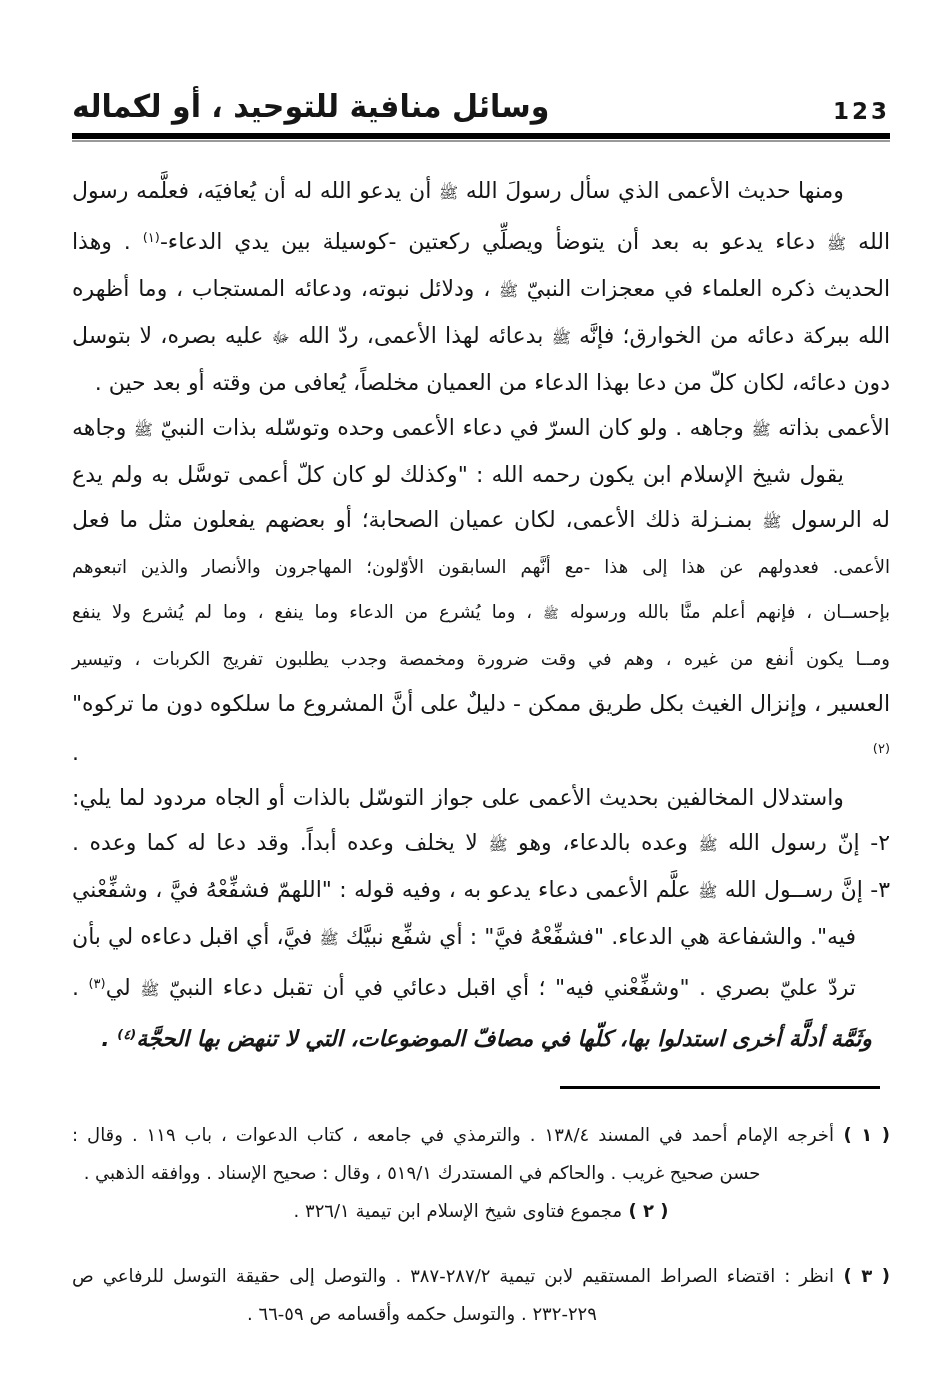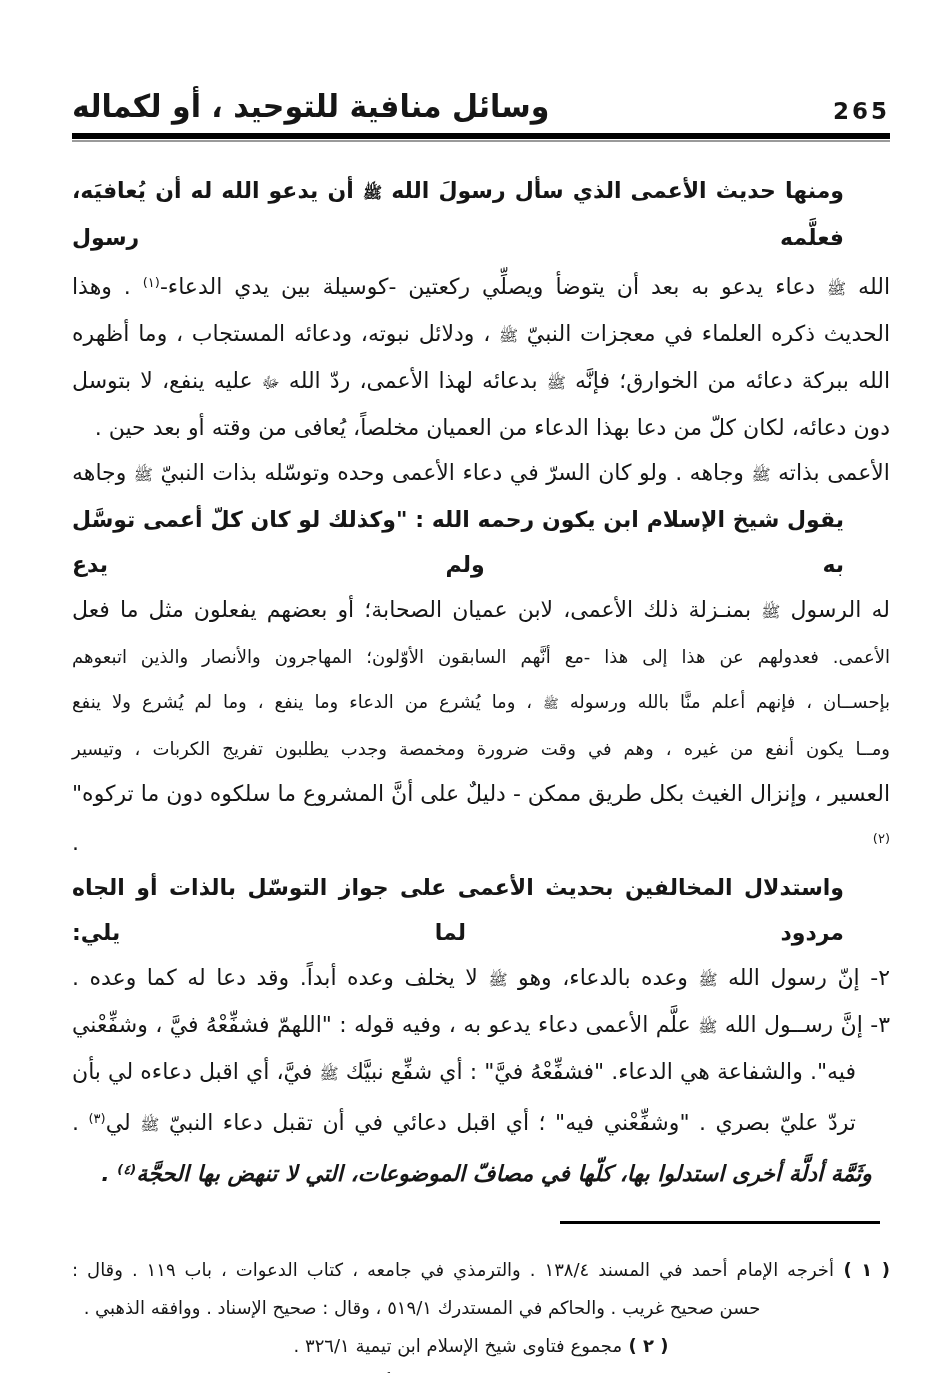--- a/index.html
+++ b/index.html
@@ -20,66 +20,67 @@
   .pnum { font-size:23px; font-weight:bold; letter-spacing:3px; padding-left:14px; }
   .htitle { font-size:30px; font-weight:bold; transform:scaleY(1.04); white-space:nowrap; }
   .rule  { margin-top:9px; height:6px; background:#000; }
   .rule2 { height:2px; background:#9a9a9a; margin-top:1px; }
   
   .body { margin-top:26px; }
   .line { line-height:45px; font-size:22px; text-align:right; white-space:normal; }
   .line.just  { text-align:justify; text-align-last:justify; }
   .line.small { font-size:18px; }
   .line.bold  { font-weight:bold; }
-  .ind-a { padding-right:46px;font-weight:bold; }
+  .ind-a { padding-right:46px; }
   .ind-b { padding-right:34px; }
   .ind-c { padding-right:18px;font-style:italic; }
   .fnref { font-size:13px; vertical-align:7px; font-weight:normal; }
   .line.bold .fnref { font-weight:bold; }
   .hon { font-size:0.72em; }
   
   .fnsep { width:320px; height:3px; background:#000; margin:25px 10px 0 auto; }
   .fnotes { margin-top:13px; }
   .fline { font-size:18px; line-height:38px; text-align:center; }
   .fline.just { text-align:justify; text-align-last:justify;margin-top:27px; }
   .fline.cont { padding-right:118px; }
   .fmark { font-weight:bold; letter-spacing:1px; }
 </style>
 </head>
 <body>
 
 <div class="page">
   <div class="hdr">
-    <div class="pnum">265</div>
+    <div class="pnum">123</div>
     <div class="htitle">وسائل منافية للتوحيد ، أو لكماله</div>
   </div>
   <div class="rule"></div>
   <div class="rule2"></div>
 
   <div class="body" id="body-lines">
       <div class="line just ind-a"><span>ومنها حديث الأعمى الذي سأل رسولَ الله </span><span class="hon">ﷺ</span><span> أن يدعو الله له أن يُعافيَه، فعلَّمه رسول</span></div>
       <div class="line just"><span>الله </span><span class="hon">ﷺ</span><span> دعاء يدعو به بعد أن يتوضأ ويصلِّي ركعتين -كوسيلة بين يدي الدعاء-</span><span class="fnref">(١)</span><span> . وهذا</span></div>
       <div class="line just"><span>الحديث ذكره العلماء في معجزات النبيّ </span><span class="hon">ﷺ</span><span> ، ودلائل نبوته، ودعائه المستجاب ، وما أظهره</span></div>
-      <div class="line just"><span>الله ببركة دعائه من الخوارق؛ فإنَّه </span><span class="hon">ﷺ</span><span> بدعائه لهذا الأعمى، ردّ الله </span><span class="hon">ﷻ</span><span> عليه ينفع، لا بتوسل</span></div>
+      <div class="line just"><span>الله ببركة دعائه من الخوارق؛ فإنَّه </span><span class="hon">ﷺ</span><span> بدعائه لهذا الأعمى، ردّ الله </span><span class="hon">ﷻ</span><span> عليه بصره، لا بتوسل</span></div>
       <div class="line"><span>دون دعائه، لكان كلّ من دعا بهذا الدعاء من العميان مخلصاً، يُعافى من وقته أو بعد حين .</span></div>
       <div class="line just"><span>الأعمى بذاته </span><span class="hon">ﷺ</span><span> وجاهه . ولو كان السرّ في دعاء الأعمى وحده وتوسّله بذات النبيّ </span><span class="hon">ﷺ</span><span> وجاهه</span></div>
       <div class="line just ind-a"><span>يقول شيخ الإسلام ابن يكون رحمه الله : "وكذلك لو كان كلّ أعمى توسَّل به ولم يدع</span></div>
-      <div class="line just"><span>له الرسول </span><span class="hon">ﷺ</span><span> بمنـزلة ذلك الأعمى، لابن عميان الصحابة؛ أو بعضهم يفعلون مثل ما فعل</span></div>
+      <div class="line just"><span>له الرسول </span><span class="hon">ﷺ</span><span> بمنـزلة ذلك الأعمى، لكان عميان الصحابة؛ أو بعضهم يفعلون مثل ما فعل</span></div>
       <div class="line just small"><span>الأعمى. فعدولهم عن هذا إلى هذا -مع أنَّهم السابقون الأوّلون؛ المهاجرون والأنصار والذين اتبعوهم</span></div>
       <div class="line just small"><span>بإحســان ، فإنهم أعلم منَّا بالله ورسوله </span><span class="hon">ﷺ</span><span> ، وما يُشرع من الدعاء وما ينفع ، وما لم يُشرع ولا ينفع</span></div>
       <div class="line just small"><span>ومــا يكون أنفع من غيره ، وهم في وقت ضرورة ومخمصة وجدب يطلبون تفريج الكربات ، وتيسير</span></div>
       <div class="line just"><span>العسير ، وإنزال الغيث بكل طريق ممكن - دليلٌ على أنَّ المشروع ما سلكوه دون ما تركوه"</span><span class="fnref">(٢)</span><span> .</span></div>
       <div class="line just ind-a"><span>واستدلال المخالفين بحديث الأعمى على جواز التوسّل بالذات أو الجاه مردود لما يلي:</span></div>
       <div class="line just"><span>٢- إنّ رسول الله </span><span class="hon">ﷺ</span><span> وعده بالدعاء، وهو </span><span class="hon">ﷺ</span><span> لا يخلف وعده أبداً. وقد دعا له كما وعده .</span></div>
       <div class="line just"><span>٣- إنَّ رســول الله </span><span class="hon">ﷺ</span><span> علَّم الأعمى دعاء يدعو به ، وفيه قوله : "اللهمّ فشفِّعْهُ فيَّ ، وشفِّعْني</span></div>
       <div class="line just ind-b"><span>فيه". والشفاعة هي الدعاء. "فشفِّعْهُ فيَّ" : أي شفِّع نبيَّك </span><span class="hon">ﷺ</span><span> فيَّ، أي اقبل دعاءه لي بأن</span></div>
       <div class="line just ind-b"><span>تردّ عليّ بصري . "وشفِّعْني فيه" ؛ أي اقبل دعائي في أن تقبل دعاء النبيّ </span><span class="hon">ﷺ</span><span> لي</span><span class="fnref">(٣)</span><span> .</span></div>
       <div class="line bold ind-c"><span>وثَمَّة أدلَّة أخرى استدلوا بها، كلّها في مصافّ الموضوعات، التي لا تنهض بها الحجَّة</span><span class="fnref">(٤)</span><span> .</span></div>
     </div>
 
   <div class="fnsep"></div>
   <div class="fnotes" id="footnote-lines">
       <div class="fline just"><span class="fmark">( ١ ) </span><span>أخرجه الإمام أحمد في المسند ١٣٨/٤ . والترمذي في جامعه ، كتاب الدعوات ، باب ١١٩ . وقال :</span></div>
       <div class="fline cont"><span>حسن صحيح غريب . والحاكم في المستدرك ٥١٩/١ ، وقال : صحيح الإسناد . ووافقه الذهبي .</span></div>
       <div class="fline"><span class="fmark">( ٢ ) </span><span>مجموع فتاوى شيخ الإسلام ابن تيمية ٣٢٦/١ .</span></div>
+      <div class="fline just"><span class="fmark">( ٣ ) </span><span>انظر : اقتضاء الصراط المستقيم لابن تيمية ٢٨٧/٢-٣٨٧ . والتوصل إلى حقيقة التوسل للرفاعي ص</span></div>
       <div class="fline cont"><span>٢٢٩-٢٣٢ . والتوسل حكمه وأقسامه ص ٥٩-٦٦ .</span></div>
     </div>
 </div>
 
 </body></html>

